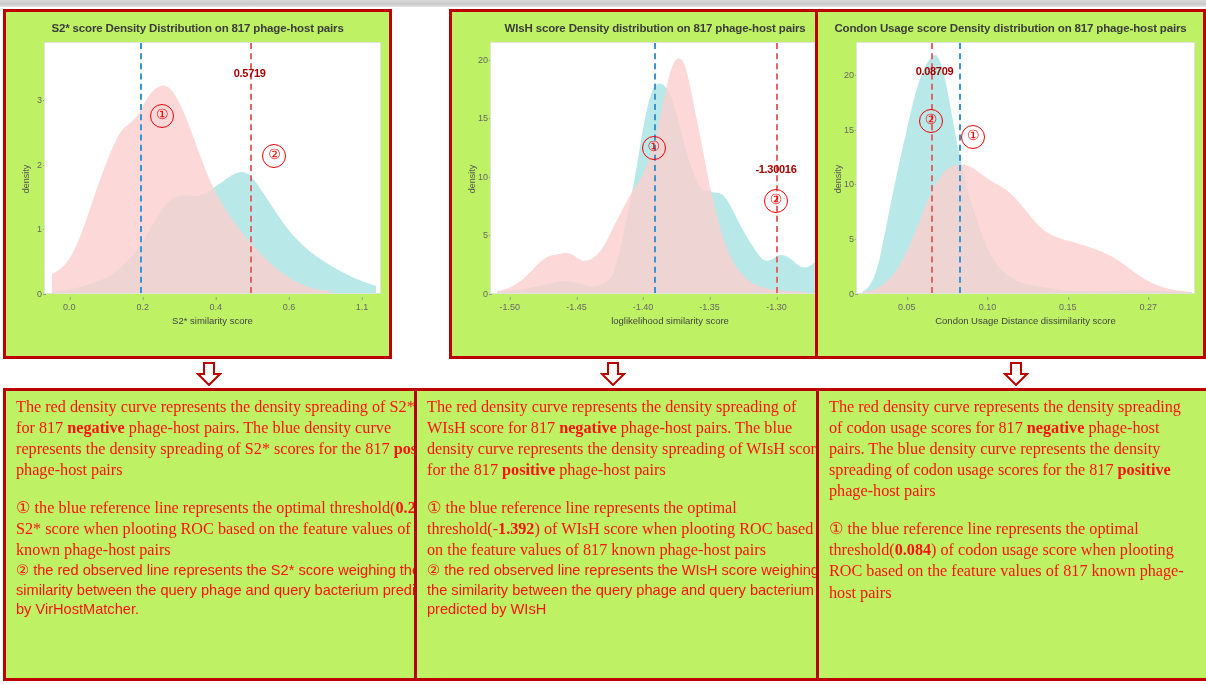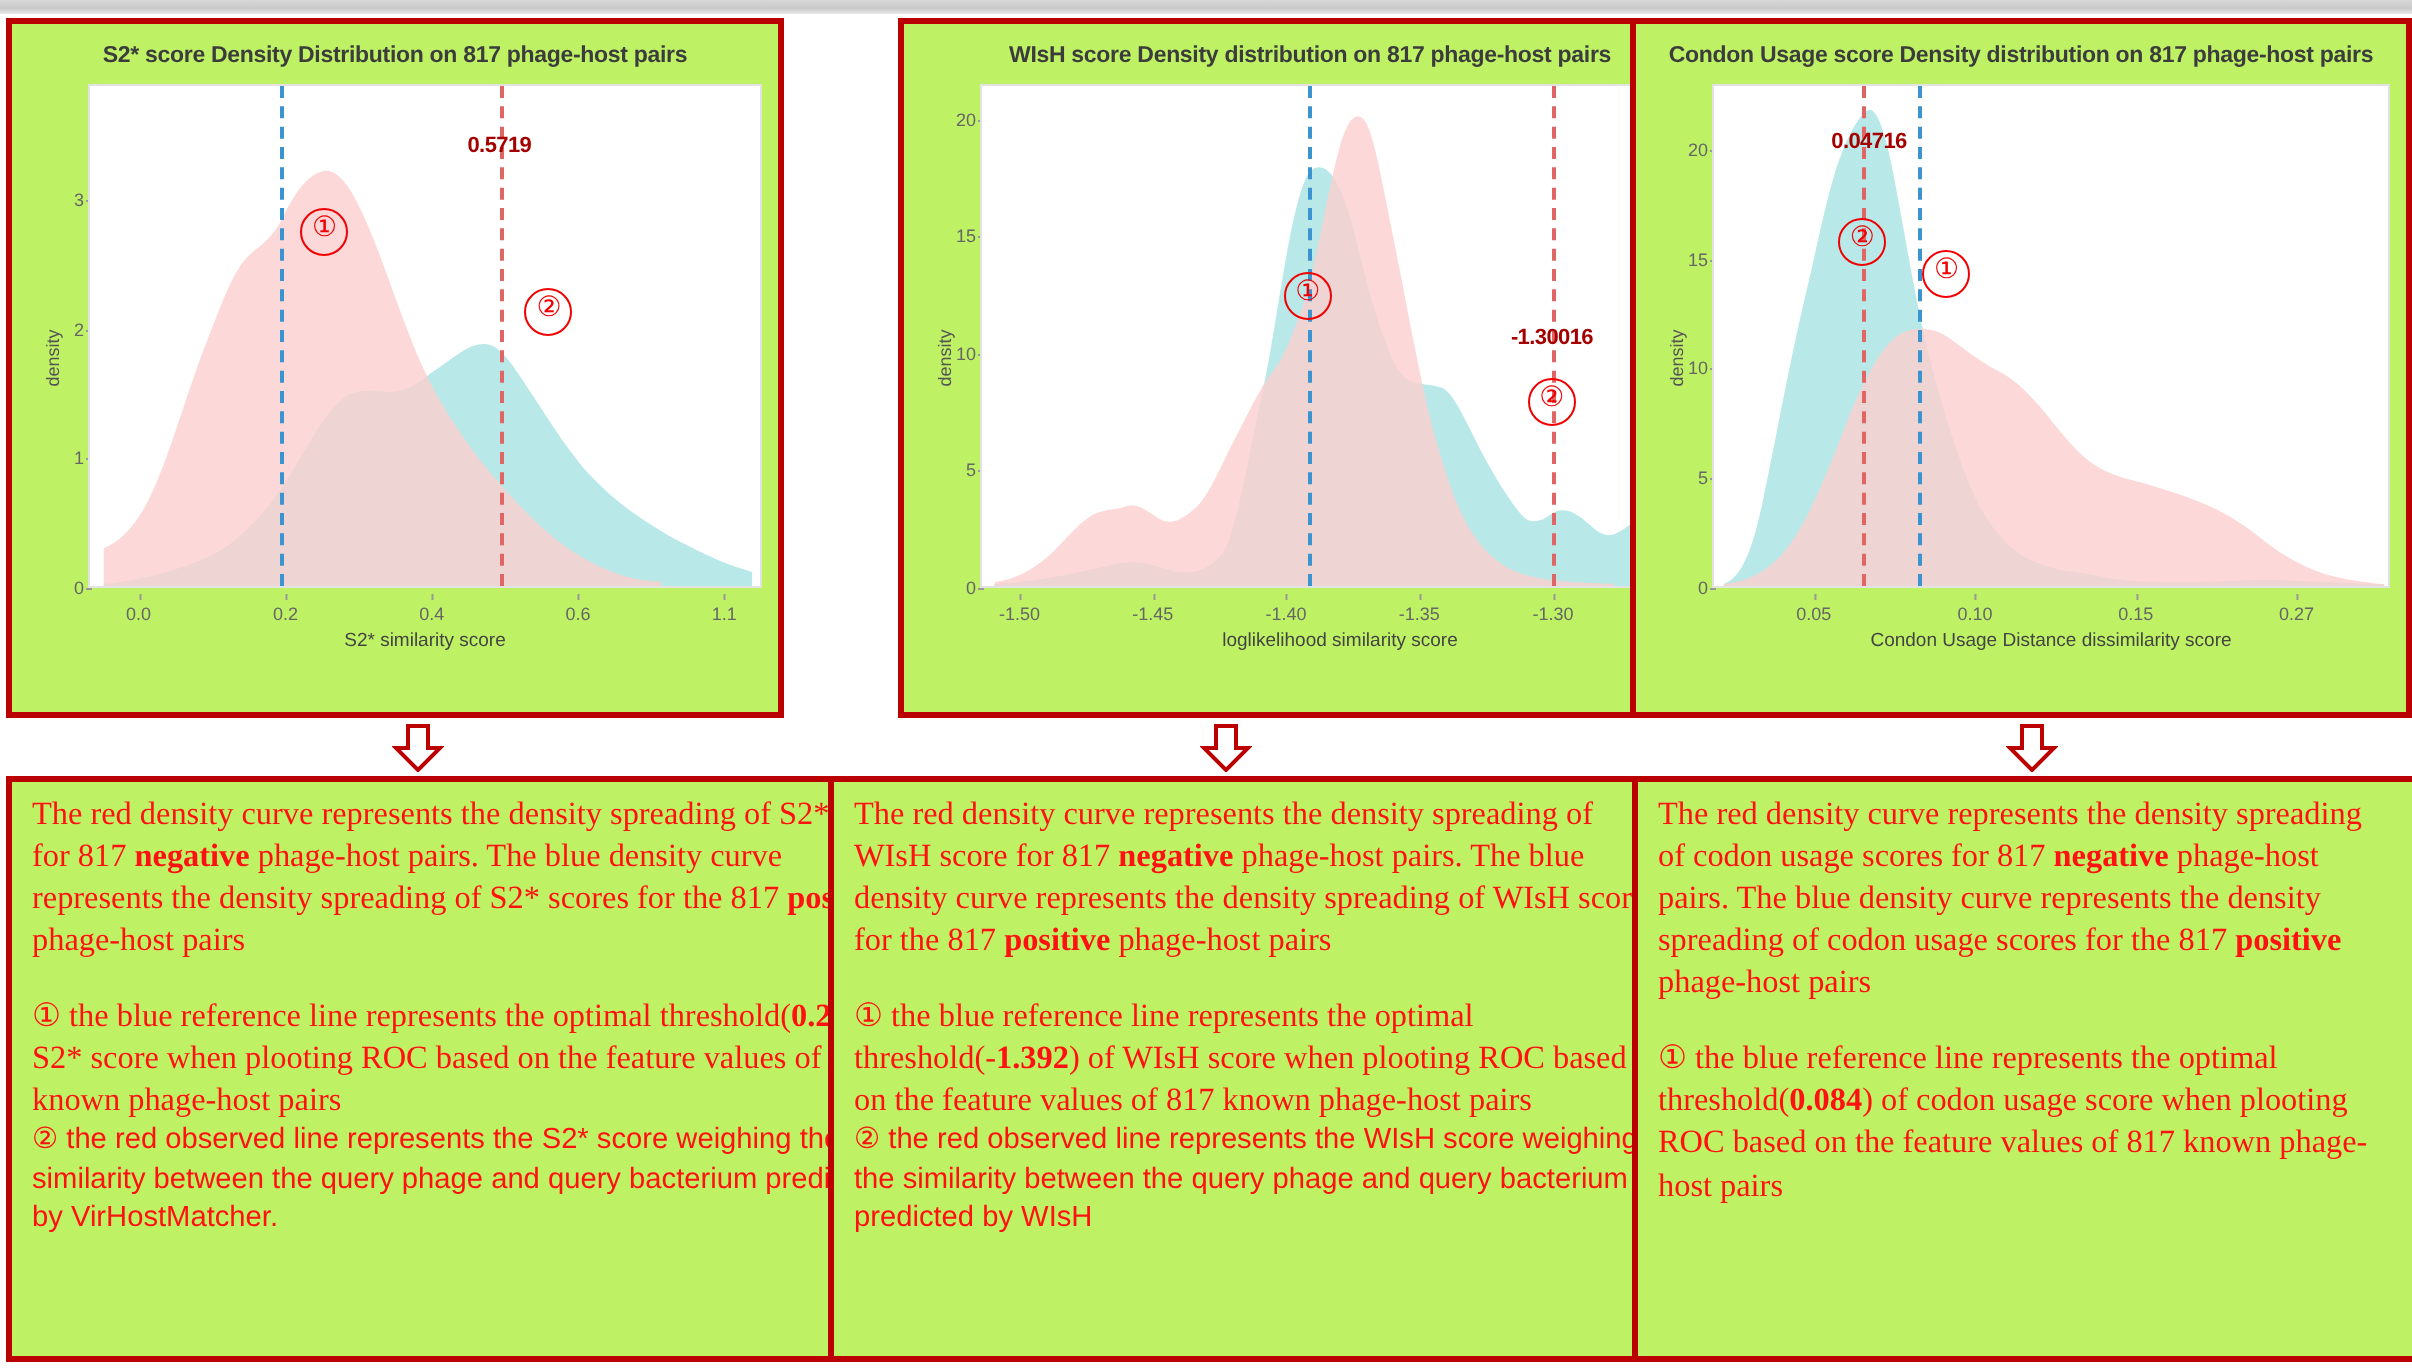--- a/index.html
+++ b/index.html
@@ -240,21 +240,21 @@
         <g clip-path="url(#cp2)">
 
           <path d="M 5,252 L 5,251 C 12,248 18,240 24,212 C 30,184 38,140 46,106 C 52,82 58,48 66,30 C 70,21 74,14 78,12 C 82,11 86,22 90,42 C 96,72 102,112 110,142 C 118,172 126,196 134,212 C 142,226 150,234 158,238 C 166,242 174,244 182,245 C 190,246 198,248 206,249 C 216,250 228,250 240,250 C 252,250 264,249 276,249 C 292,249 310,250 330,251 L 338,251 L 338,252 Z" fill="#b8e8e8"></path>
 
           <path d="M 5,252 L 5,251 C 16,250 26,246 36,234 C 46,222 56,198 66,172 C 76,146 86,128 96,124 C 104,121 112,122 120,128 C 128,134 136,140 144,144 C 152,148 160,156 168,166 C 176,176 184,186 192,191 C 200,196 208,198 216,200 C 226,203 236,206 246,210 C 256,214 266,220 276,228 C 286,236 296,242 308,246 C 318,249 328,250 336,251 L 338,251 L 338,252 Z" fill="#fbd0d0" fill-opacity="0.82"></path>
         </g>
       </svg>
 
       <div class="vline red" style="left:22.0%;"></div>
       <div class="vline" style="left:30.2%;"></div>
-      <div class="obs-value" style="left:23%;top:22px;">0.04716</div>
+      <div class="obs-value" style="left:23%;top:22px;">0.08709</div>
       <div class="marker" style="left:22.0%;top:31%;">②</div>
       <div class="marker" style="left:34.5%;top:37.5%;">①</div>
     </div>
 
     <div class="xtick" style="left:calc(34px + (100% - 34px) * 0.150);">0.05</div>
     <div class="xtick" style="left:calc(34px + (100% - 34px) * 0.388);">0.10</div>
     <div class="xtick" style="left:calc(34px + (100% - 34px) * 0.625);">0.15</div>
     <div class="xtick" style="left:calc(34px + (100% - 34px) * 0.862);">0.27</div>
     <div class="xlab">Condon Usage Distance dissimilarity score</div>
   </div>

